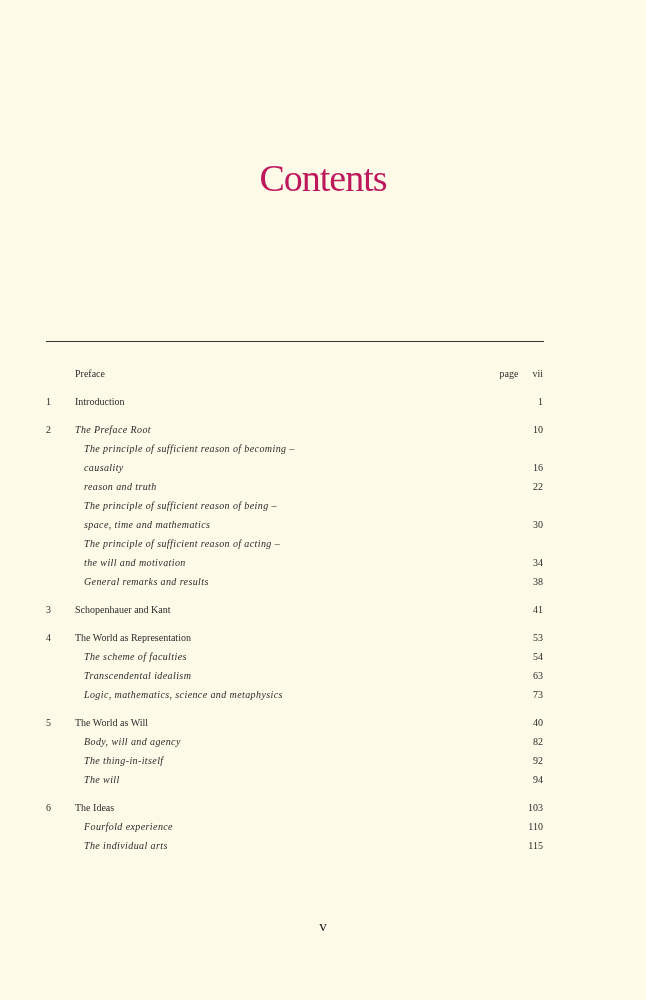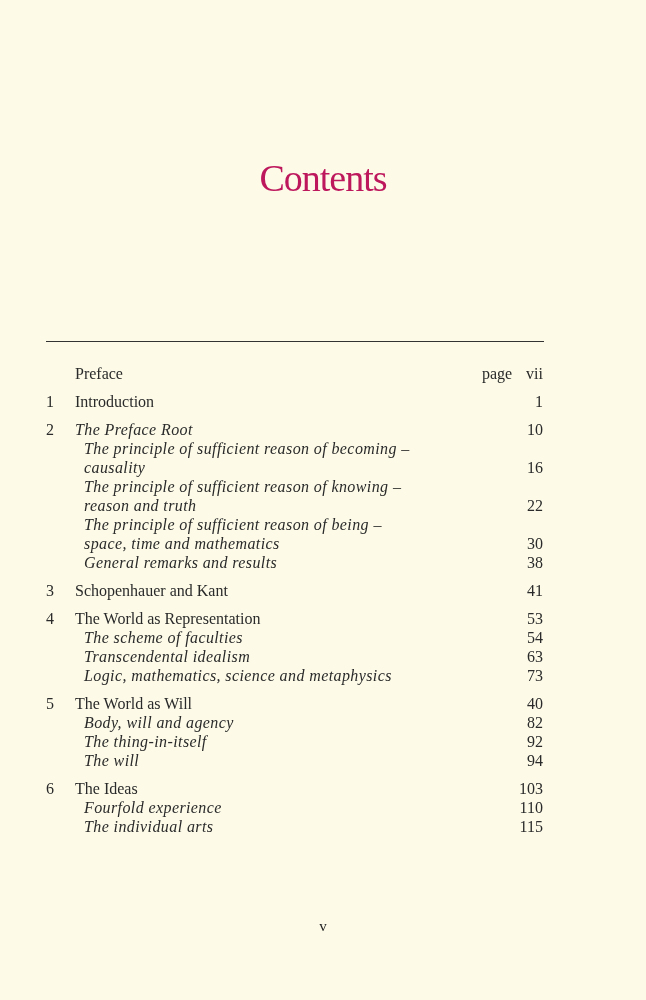--- a/index.html
+++ b/index.html
@@ -24,21 +24,21 @@
     position: absolute;
     left: 46px; width: 498px;
     top: 341px;
     height: 0;
     border-top: 1.5px solid #333;
   }
   .toc {
     position: absolute;
     left: 46px; width: 497px;
     top: 364px;
-    font-size: 16px;
+    font-size: 10px;
   }
   .row {
     position: relative;
     height: 19px;
     line-height: 19px;
   }
   .num {
     position: absolute; left: 0; width: 20px;
   }
   .label {
@@ -93,34 +93,40 @@
     <div class="row">
         <span class="label it">The principle of sufficient reason of becoming –</span>
       </div>
     <div class="row">
         <span class="label it">causality</span>
         <span class="pg">16</span>
       </div>
   </div>
   <div class="sub">
     <div class="row">
-        <span class="label it">The principle of sufficient reason of knowing –</span>
-      </div>
-    <div class="row">
         <span class="label it">reason and truth</span>
         <span class="pg">22</span>
       </div>
   </div>
   <div class="sub">
     <div class="row">
         <span class="label it">The principle of sufficient reason of being –</span>
       </div>
     <div class="row">
         <span class="label it">space, time and mathematics</span>
         <span class="pg">30</span>
+      </div>
+  </div>
+  <div class="sub">
+    <div class="row">
+        <span class="label it">The principle of sufficient reason of acting –</span>
+      </div>
+    <div class="row">
+        <span class="label it">the will and motivation</span>
+        <span class="pg">34</span>
       </div>
   </div>
   <div class="sub row">
     <span class="label it">General remarks and results</span>
     <span class="pg">38</span>
   </div>
 
   <div class="gap"></div>
 
   <div class="row">

